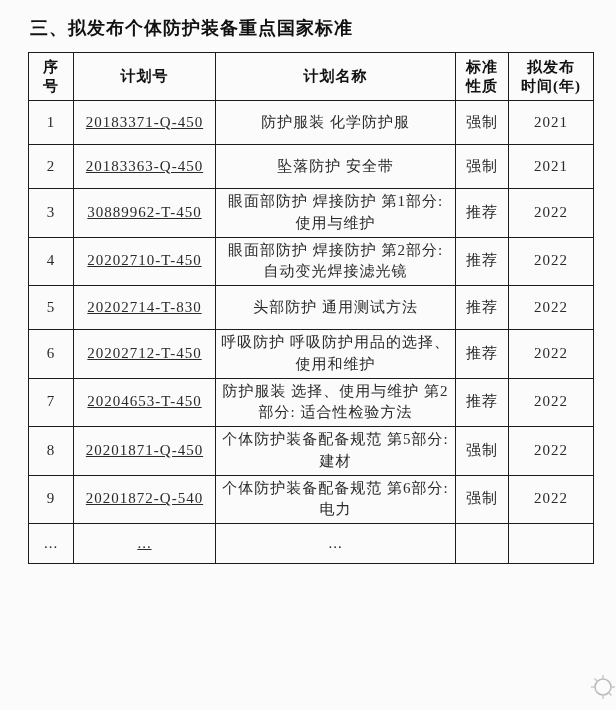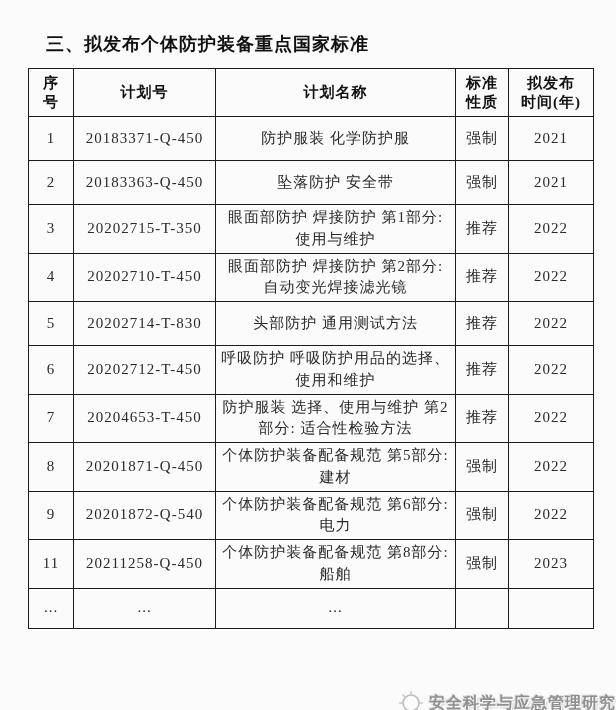--- a/index.html
+++ b/index.html
@@ -9,21 +9,21 @@
     font-family:"Liberation Serif","DejaVu Serif",serif;
     color:#222;
     overflow:hidden;
     position:relative;
   }
   .page{
     position:relative;
     width:616px;height:710px;
   }
   .page-title{
-    margin:16px;
+    margin:0;
     padding:16px 0 0 30px;
     font-size:18px;
     font-weight:bold;
     color:#111;
     letter-spacing:1px;
     font-family:"Liberation Sans","DejaVu Sans",sans-serif;
   }
   .table-wrap{
     position:absolute;
     left:28px;top:52px;
@@ -49,21 +49,21 @@
     white-space:pre-line;
     height:48px;
     line-height:1.25;
     font-size:15px;
     color:#111;
   }
   table.std-table td{
     height:44px;
     line-height:1.45;
   }
-  td.col1{font-size:14px;letter-spacing:0.5px;}
+  td.col1{font-size:14px;letter-spacing:0.5px;text-decoration:underline;}
   td.col2{
     text-align:left;
     padding-left:8px;
     padding-right:6px;
   }
   td.col4{font-size:14px;letter-spacing:1px;}
   tr.dots-row td{height:40px;}
   tr.dots-row td.col2{text-align:center;}
   .watermark{
     position:absolute;
@@ -123,21 +123,21 @@
           </tr>
           <tr>
             <td class="col0">2</td>
             <td class="col1">20183363-Q-450</td>
             <td class="col2">坠落防护 安全带</td>
             <td class="col3">强制</td>
             <td class="col4">2021</td>
           </tr>
           <tr>
             <td class="col0">3</td>
-            <td class="col1">20202715-T-350</td>
+            <td class="col1">30889962-T-450</td>
             <td class="col2">眼面部防护 焊接防护 第1部分: 使用与维护</td>
             <td class="col3">推荐</td>
             <td class="col4">2022</td>
           </tr>
           <tr>
             <td class="col0">4</td>
             <td class="col1">20202710-T-450</td>
             <td class="col2">眼面部防护 焊接防护 第2部分: 自动变光焊接滤光镜</td>
             <td class="col3">推荐</td>
             <td class="col4">2022</td>
@@ -169,27 +169,20 @@
             <td class="col2">个体防护装备配备规范 第5部分: 建材</td>
             <td class="col3">强制</td>
             <td class="col4">2022</td>
           </tr>
           <tr>
             <td class="col0">9</td>
             <td class="col1">20201872-Q-540</td>
             <td class="col2">个体防护装备配备规范 第6部分: 电力</td>
             <td class="col3">强制</td>
             <td class="col4">2022</td>
-          </tr>
-          <tr>
-            <td class="col0">11</td>
-            <td class="col1">20211258-Q-450</td>
-            <td class="col2">个体防护装备配备规范 第8部分: 船舶</td>
-            <td class="col3">强制</td>
-            <td class="col4">2023</td>
           </tr>
           <tr class="dots-row">
             <td class="col0">...</td>
             <td class="col1">...</td>
             <td class="col2">...</td>
             <td class="col3"></td>
             <td class="col4"></td>
           </tr>
         </tbody>
     </table>
@@ -202,16 +195,15 @@
         <g stroke="#b5b5b5" stroke-width="1.4">
           <line x1="13" y1="1" x2="13" y2="6"></line>
           <line x1="13" y1="20" x2="13" y2="25"></line>
           <line x1="1" y1="13" x2="6" y2="13"></line>
           <line x1="20" y1="13" x2="25" y2="13"></line>
           <line x1="4.5" y1="4.5" x2="8" y2="8"></line>
           <line x1="18" y1="18" x2="21.5" y2="21.5"></line>
         </g>
       </svg>
     </span>
-    <span class="wm-text">安全科学与应急管理研究</span>
   </div>
 
 </div>
 
 </body></html>

